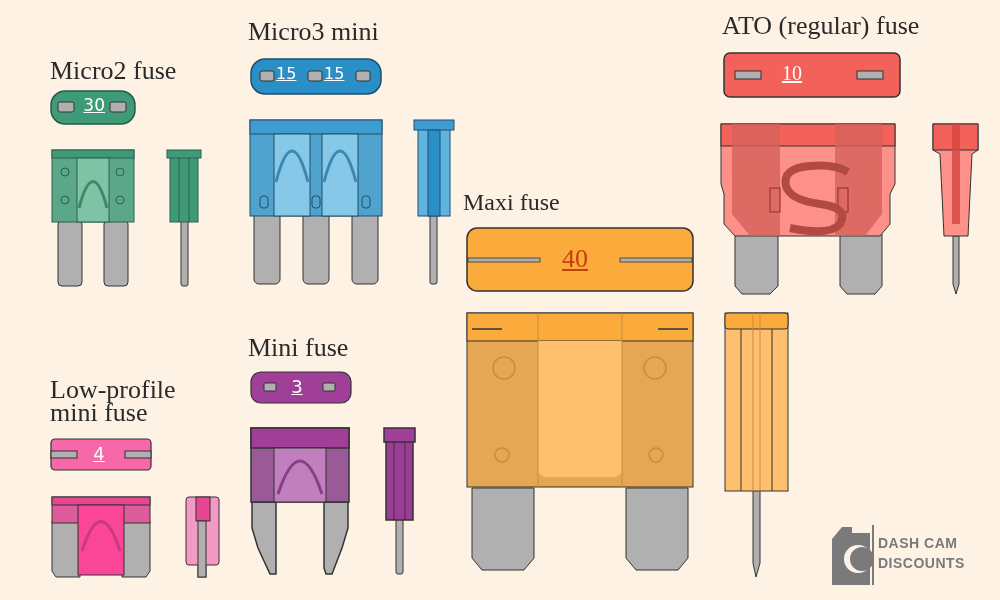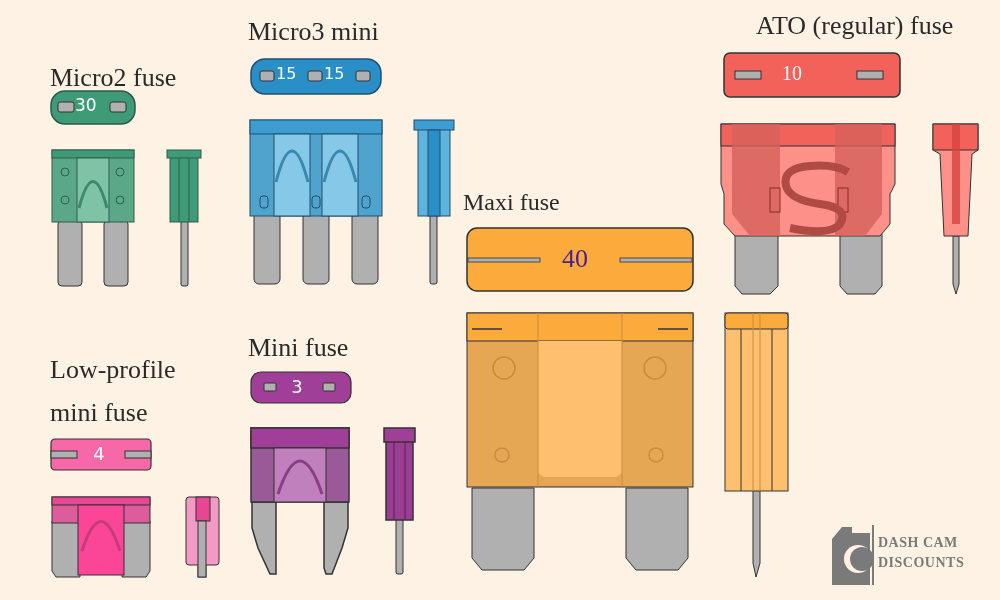--- a/index.html
+++ b/index.html
@@ -1,39 +1,39 @@
 <!DOCTYPE html>
 <html><head>
 <meta charset="utf-8">
 <style>
   html,body{margin:0;padding:0;}
   body{width:1000px;height:600px;background:#fdf2e3;position:relative;overflow:hidden;font-family:"Liberation Serif","DejaVu Serif",serif;}
   .label{position:absolute;font-size:26px;color:#2a2a2a;line-height:1.35;white-space:nowrap;}
-  .abs{position:absolute;}
+  .abs{position:absolute;text-decoration:underline;}
   svg{position:absolute;overflow:visible;}
   .logo{position:absolute;left:832px;top:525px;width:165px;height:60px;}
-  .logo-text{position:absolute;left:46px;top:8px;font-family:Liberation Serif, serif;font-weight:bold;font-size:14px;line-height:20px;color:#7a7a7a;letter-spacing:0.5px;}
+  .logo-text{position:absolute;left:46px;top:8px;font-family:Liberation Sans, sans-serif;font-weight:bold;font-size:14px;line-height:20px;color:#7a7a7a;letter-spacing:0.5px;}
 </style>
 </head>
 <body>
 
-<div class="label" style="left:50px;top:60px;">Micro2 fuse</div>
+<div class="label" style="left:50px;top:53px;">Micro2 fuse</div>
 <div class="label" style="left:248px;top:14px;">Micro3 mini</div>
-<div class="label" style="left:756px;top:8px;">ATO (regular) fuse</div>
+<div class="label" style="left:722px;top:8px;">ATO (regular) fuse</div>
 <div class="label" style="left:463px;top:186px;font-size:24px;">Maxi fuse</div>
-<div class="label" style="left:50px;top:352px;">Low-profile</div>
+<div class="label" style="left:50px;top:372px;">Low-profile</div>
 <div class="label" style="left:50px;top:395px;">mini fuse</div>
 <div class="label" style="left:248px;top:330px;">Mini fuse</div>
 
 <svg style="left:50px;top:90px;" width="86" height="36">
   <rect x="1" y="1" width="84" height="33" rx="14" fill="#3f9a78" stroke="#2a5a48" stroke-width="1.5"></rect>
   <rect x="8" y="12" width="16" height="10" rx="2" fill="#b0b0b0" stroke="#333" stroke-width="1"></rect>
   <rect x="60" y="12" width="16" height="10" rx="2" fill="#b0b0b0" stroke="#333" stroke-width="1"></rect>
 </svg>
-<div class="abs" style="left:75px;top:95px;width:30px;text-align:left;font-family:'DejaVu Sans',sans-serif;font-size:17px;color:#fff;">30</div>
+<div class="abs" style="left:75px;top:95px;width:30px;text-align:right;font-family:'DejaVu Sans',sans-serif;font-size:17px;color:#fff;">30</div>
 
 <svg style="left:50px;top:150px;" width="86" height="140">
   <rect x="8" y="70" width="24" height="66" rx="4" fill="#b0b0b0" stroke="#333"></rect>
   <rect x="54" y="70" width="24" height="66" rx="4" fill="#b0b0b0" stroke="#333"></rect>
   <rect x="2" y="0" width="82" height="72" fill="#5aa888" stroke="#2f5f4c"></rect>
   <rect x="2" y="0" width="82" height="8" fill="#3f9a78" stroke="#2f5f4c"></rect>
   <rect x="27" y="8" width="32" height="64" fill="#7fc3a6" stroke="#2f5f4c"></rect>
   <path d="M29 58 Q43 5 57 58" fill="none" stroke="#3d8a6a" stroke-width="3"></path>
   <circle cx="15" cy="22" r="4" fill="none" stroke="#2f5f4c"></circle>
   <circle cx="15" cy="50" r="4" fill="none" stroke="#2f5f4c"></circle>
@@ -101,21 +101,21 @@
   <path d="M1 0 L46 0 L46 26 L40 30 L36 112 L12 112 L8 30 L1 26 Z" fill="#fd918a" stroke="#333"></path>
   <rect x="1" y="0" width="45" height="26" fill="#f2615a" stroke="#333"></rect>
   <rect x="20" y="0" width="8" height="100" fill="#d4453e" opacity="0.8"></rect>
 </svg>
 
 <svg style="left:466px;top:227px;" width="228" height="66">
   <rect x="1" y="1" width="226" height="63" rx="10" fill="#fbaa3c" stroke="#333" stroke-width="1.5"></rect>
   <rect x="2" y="31" width="72" height="4" fill="#b0b0b0" stroke="#333" stroke-width="0.8"></rect>
   <rect x="154" y="31" width="72" height="4" fill="#b0b0b0" stroke="#333" stroke-width="0.8"></rect>
 </svg>
-<div class="abs" style="left:545px;top:244px;width:60px;text-align:center;font-size:26px;color:#4c1d95;">40</div>
+<div class="abs" style="left:545px;top:244px;width:60px;text-align:center;font-size:26px;color:#c2410c;">40</div>
 
 <svg style="left:466px;top:313px;" width="228" height="270">
   <path d="M6 175 L68 175 L68 245 L58 257 L16 257 L6 245 Z" fill="#b0b0b0" stroke="#333"></path>
   <path d="M160 175 L222 175 L222 245 L212 257 L170 257 L160 245 Z" fill="#b0b0b0" stroke="#333"></path>
   <rect x="1" y="0" width="226" height="174" fill="#e6a755" stroke="#333"></rect>
   <rect x="1" y="0" width="226" height="28" fill="#fbaa3c" stroke="#333"></rect>
   <path d="M72 28 L156 28 L156 160 L150 164 L78 164 L72 160 Z" fill="#fec06e"></path>
   <line x1="72" y1="0" x2="72" y2="174" stroke="#c68d3e"></line>
   <line x1="156" y1="0" x2="156" y2="174" stroke="#c68d3e"></line>
   <line x1="6" y1="16" x2="36" y2="16" stroke="#333" stroke-width="1.5"></line>

